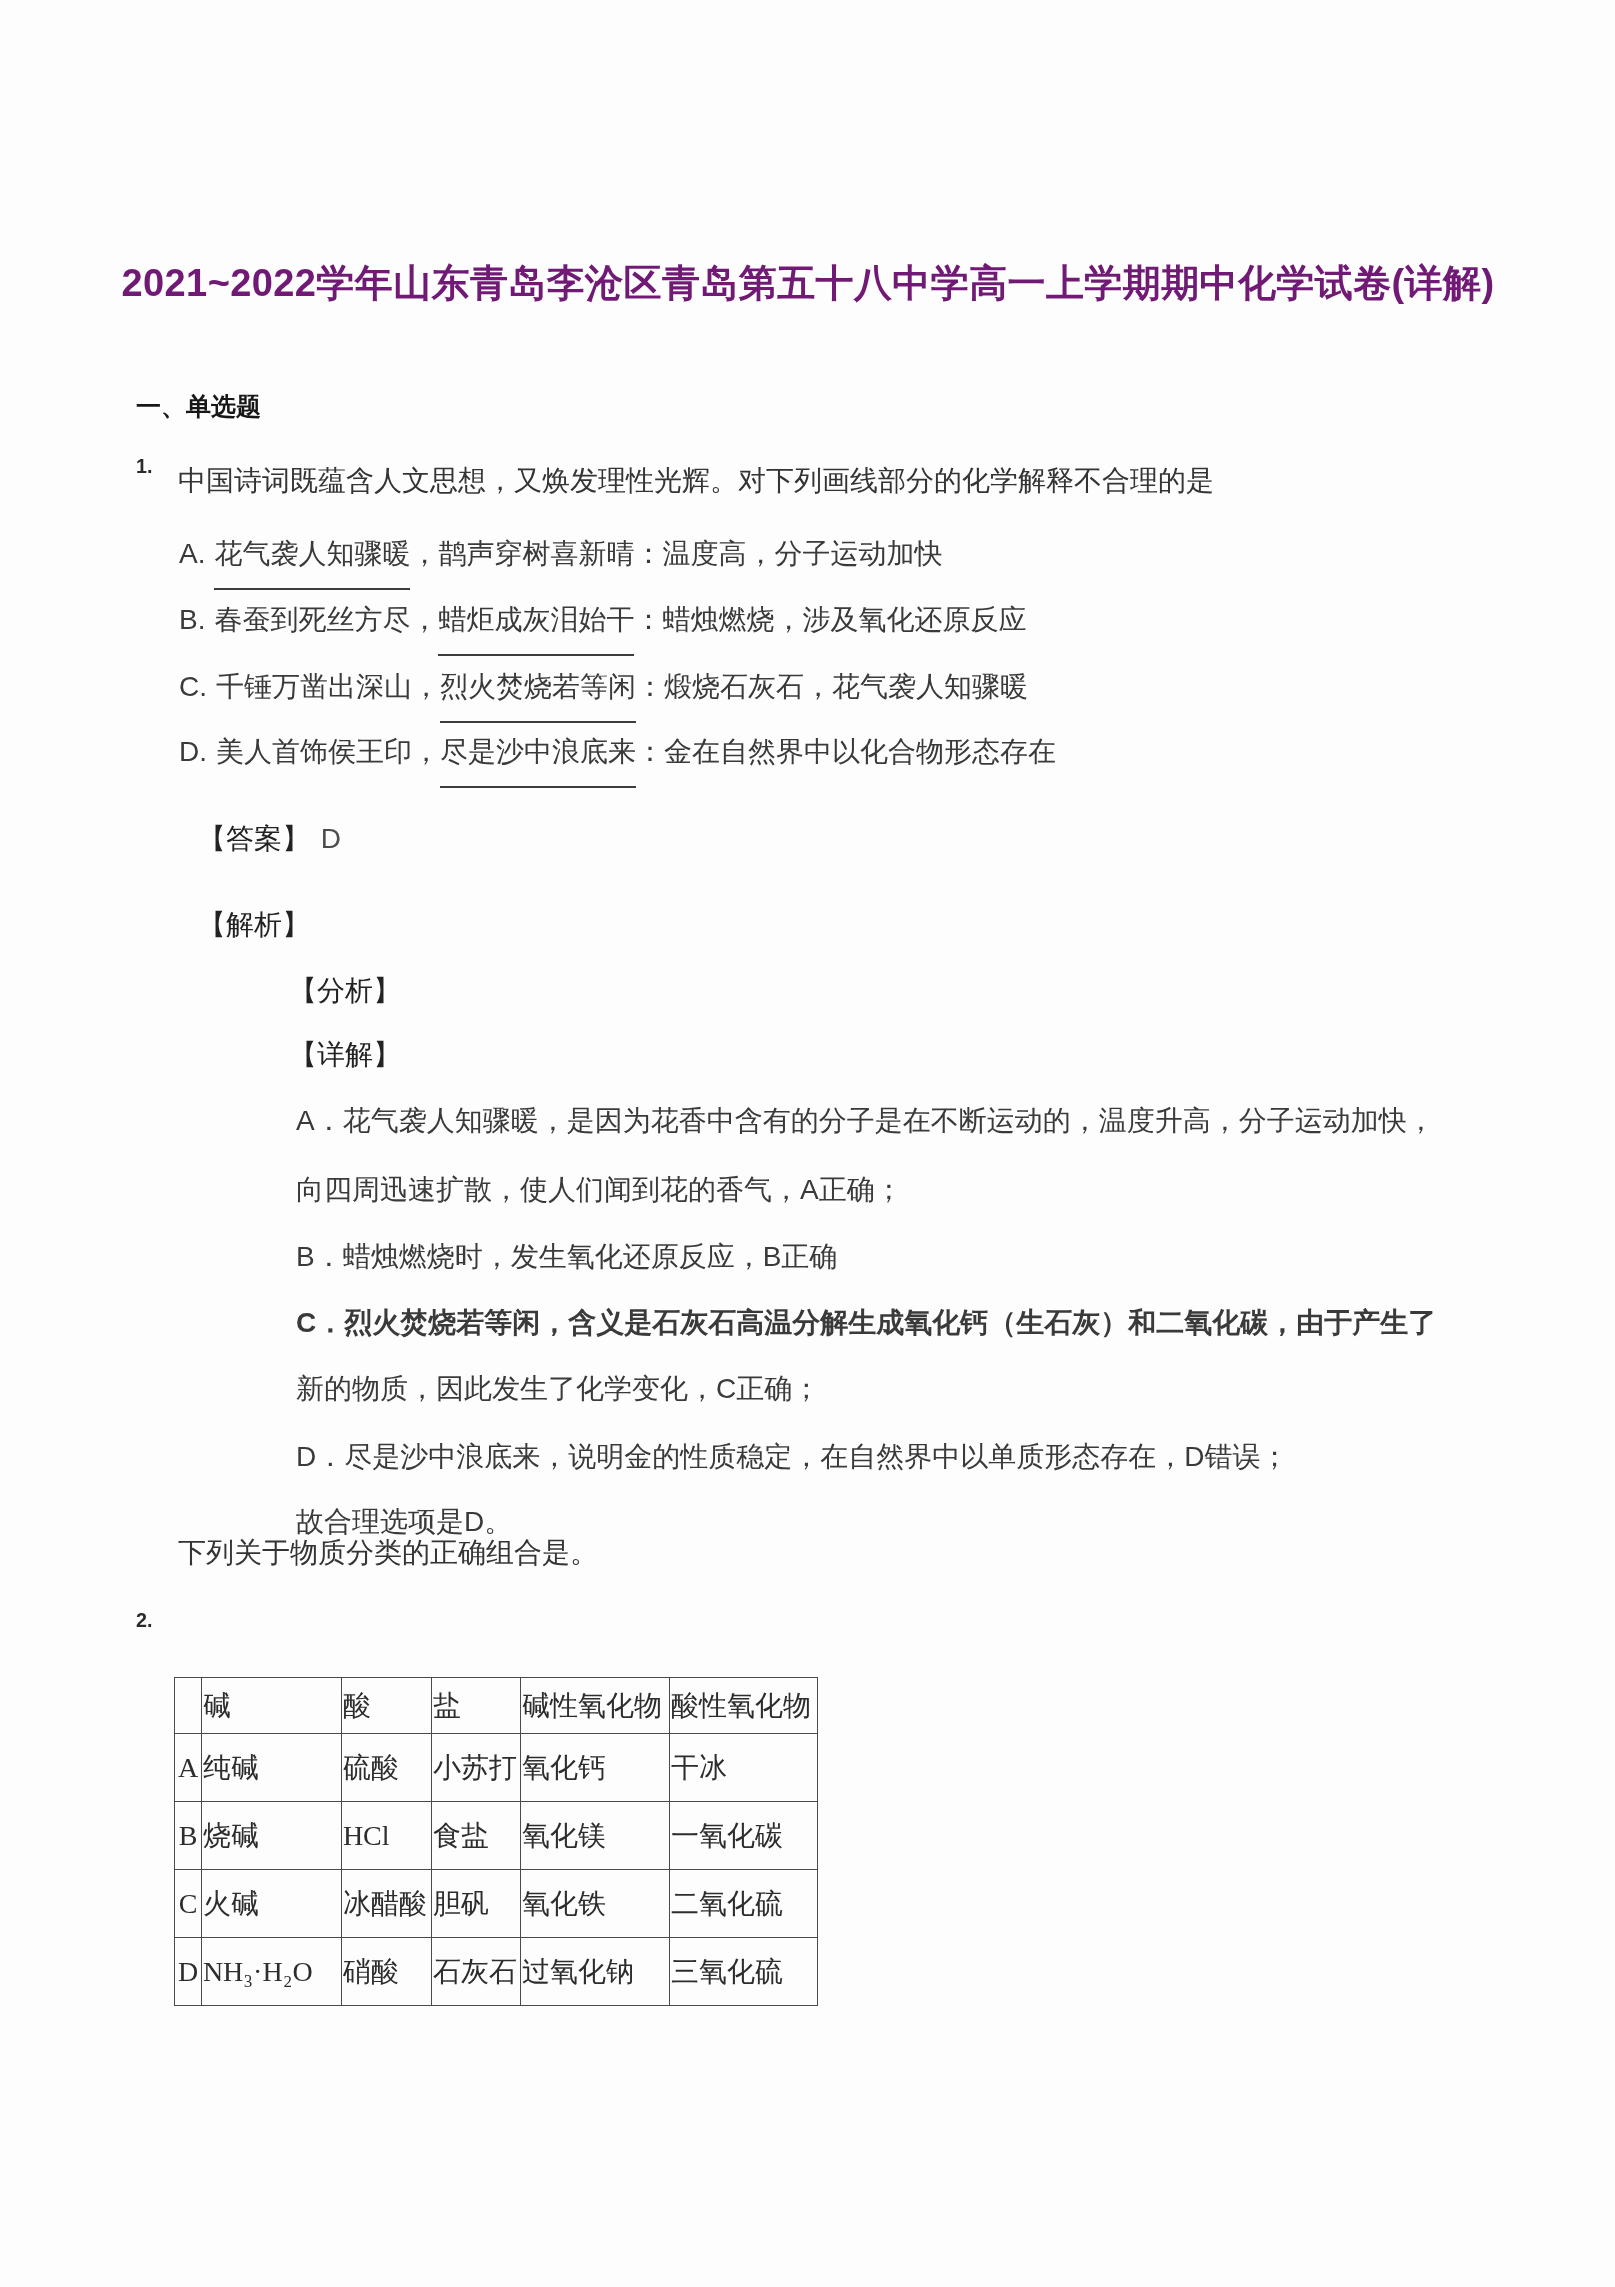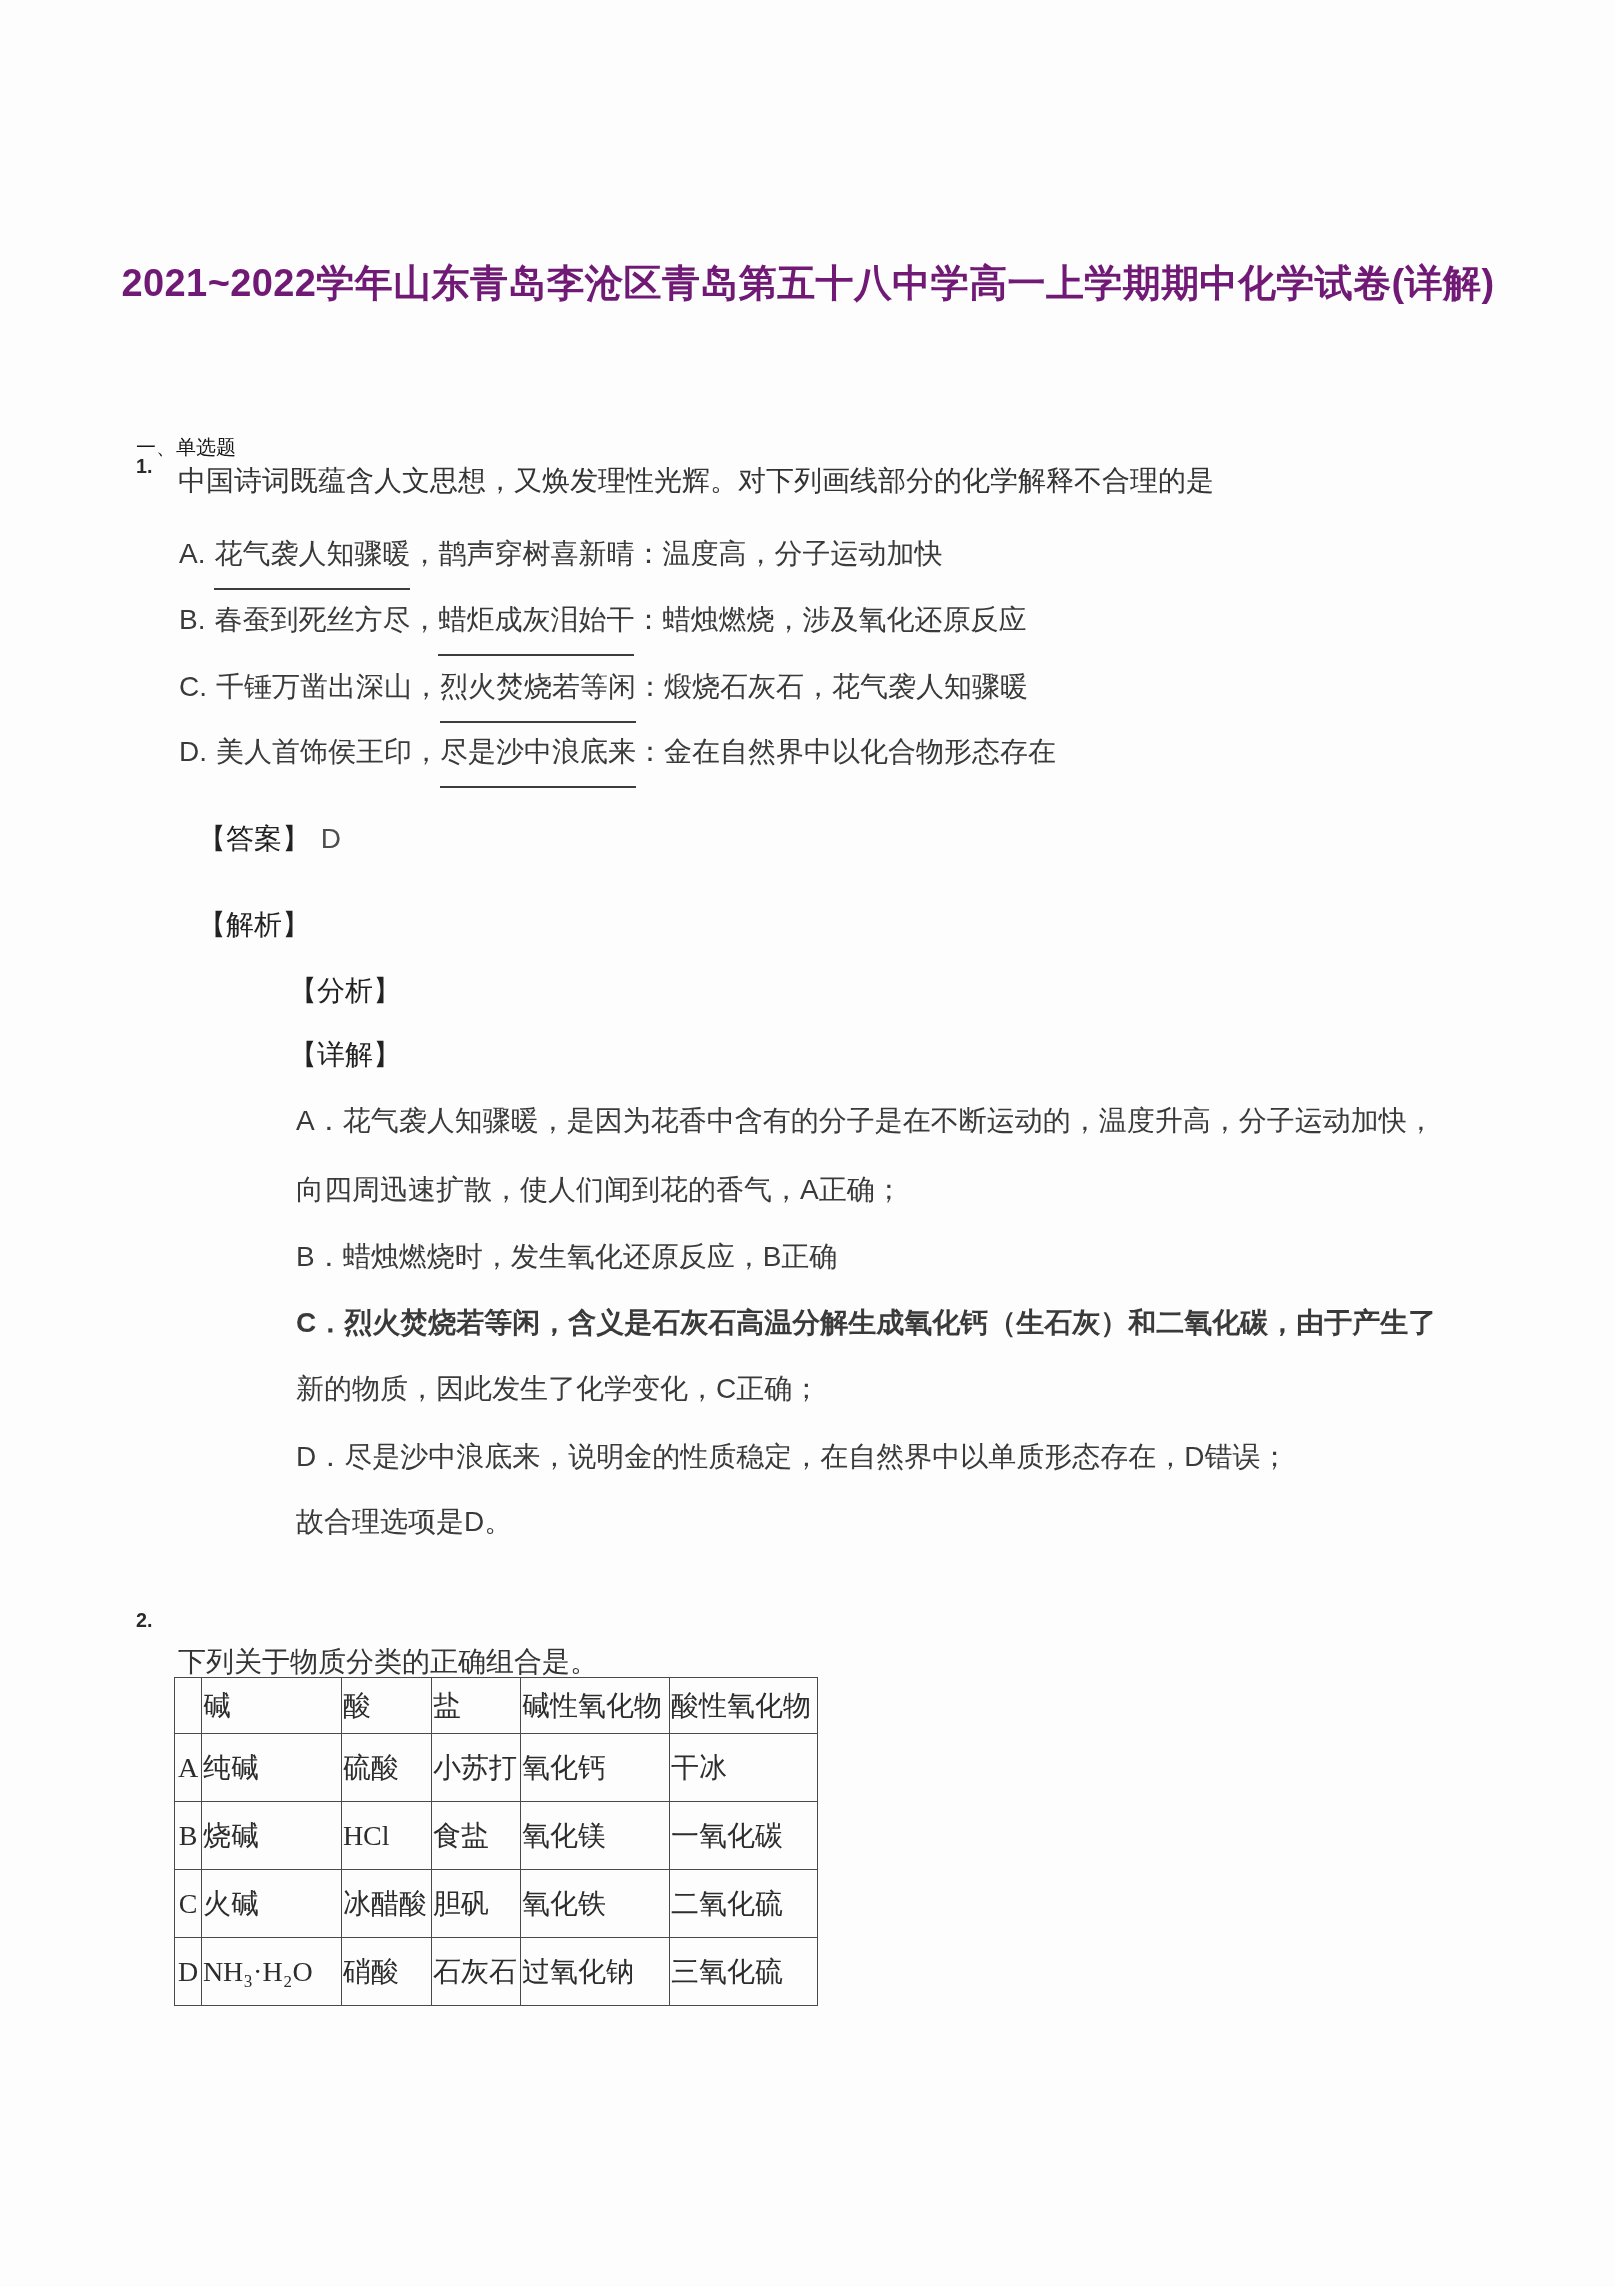--- a/index.html
+++ b/index.html
@@ -18,24 +18,23 @@
   .doc-title {
     top: 258px; left: 0; width: 100%;
     text-align: center;
     font-size: 38px;
     font-weight: 700;
     color: #701a75;
     letter-spacing: 0.4px;
   }
   .section-heading {
     top: 390px; left: 136px;
-    font-size: 20px;
-    font-weight: 400;
+    font-size: 25px;
+    font-weight: 700;
     color: #171717;
-    margin-top: 44px;
   }
   .q-num {
     font-size: 19.7px;
     font-weight: 700;
     color: #2a2a2a;
   }
   .body-line {
     font-size: 28px;
     color: #3a3a3a;
   }
@@ -106,21 +105,21 @@
 
   <div class="abs body-line" style="top:1102px; left:296px;">A．花气袭人知骤暖，是因为花香中含有的分子是在不断运动的，温度升高，分子运动加快，</div>
   <div class="abs body-line" style="top:1171px; left:296px;">向四周迅速扩散，使人们闻到花的香气，A正确；</div>
   <div class="abs body-line" style="top:1238px; left:296px;">B．蜡烛燃烧时，发生氧化还原反应，B正确</div>
   <div class="abs body-line" style="top:1304px; left:296px;font-weight:bold;">C．烈火焚烧若等闲，含义是石灰石高温分解生成氧化钙（生石灰）和二氧化碳，由于产生了</div>
   <div class="abs body-line" style="top:1370px; left:296px;">新的物质，因此发生了化学变化，C正确；</div>
   <div class="abs body-line" style="top:1438px; left:296px;">D．尽是沙中浪底来，说明金的性质稳定，在自然界中以单质形态存在，D错误；</div>
   <div class="abs body-line" style="top:1503px; left:296px;">故合理选项是D。</div>
 
   <div class="abs q-num" style="top:1609px; left:136px;">2.</div>
-  <div class="abs body-line stem" style="top:1643px; left:178px;">下列关于物质分类的正确组合是。</div>
+  <div class="abs body-line stem" style="top:1534px; left:178px;">下列关于物质分类的正确组合是。</div>
 
   <table class="q2-table">
     <colgroup>
       <col style="width:27px">
         <col style="width:140px">
         <col style="width:90px">
       <col style="width:89px">
         <col style="width:149px">
         <col style="width:148px">
     </colgroup>

